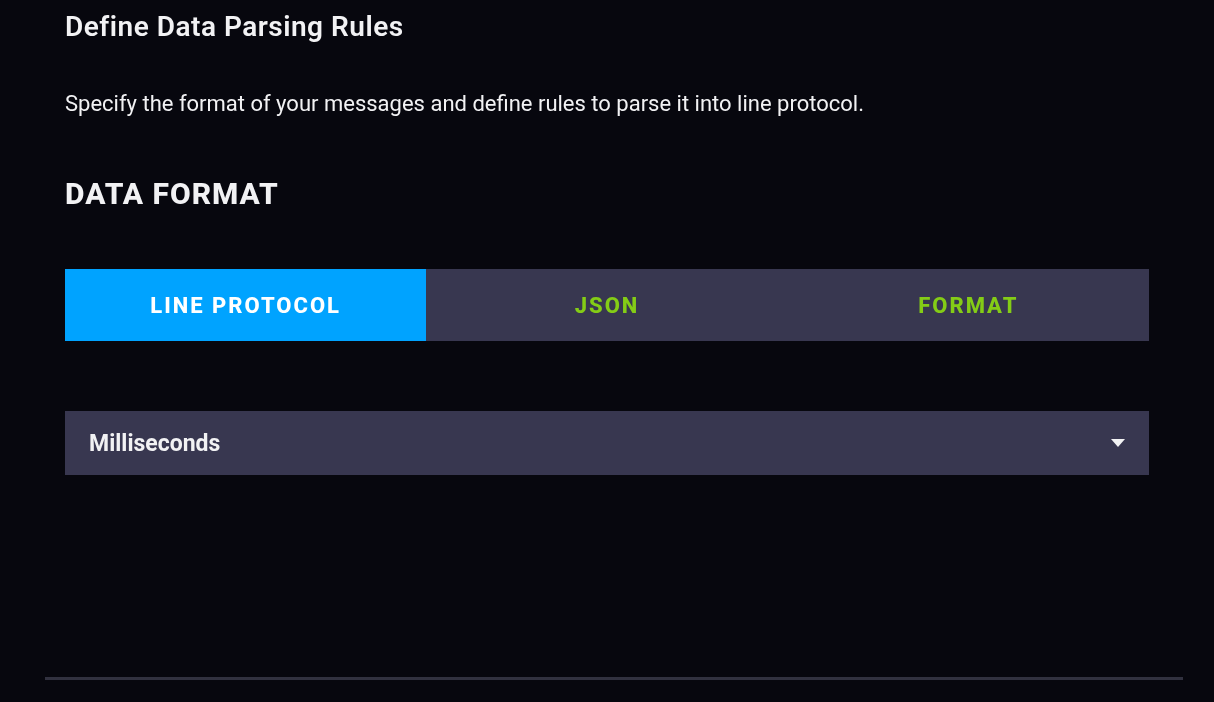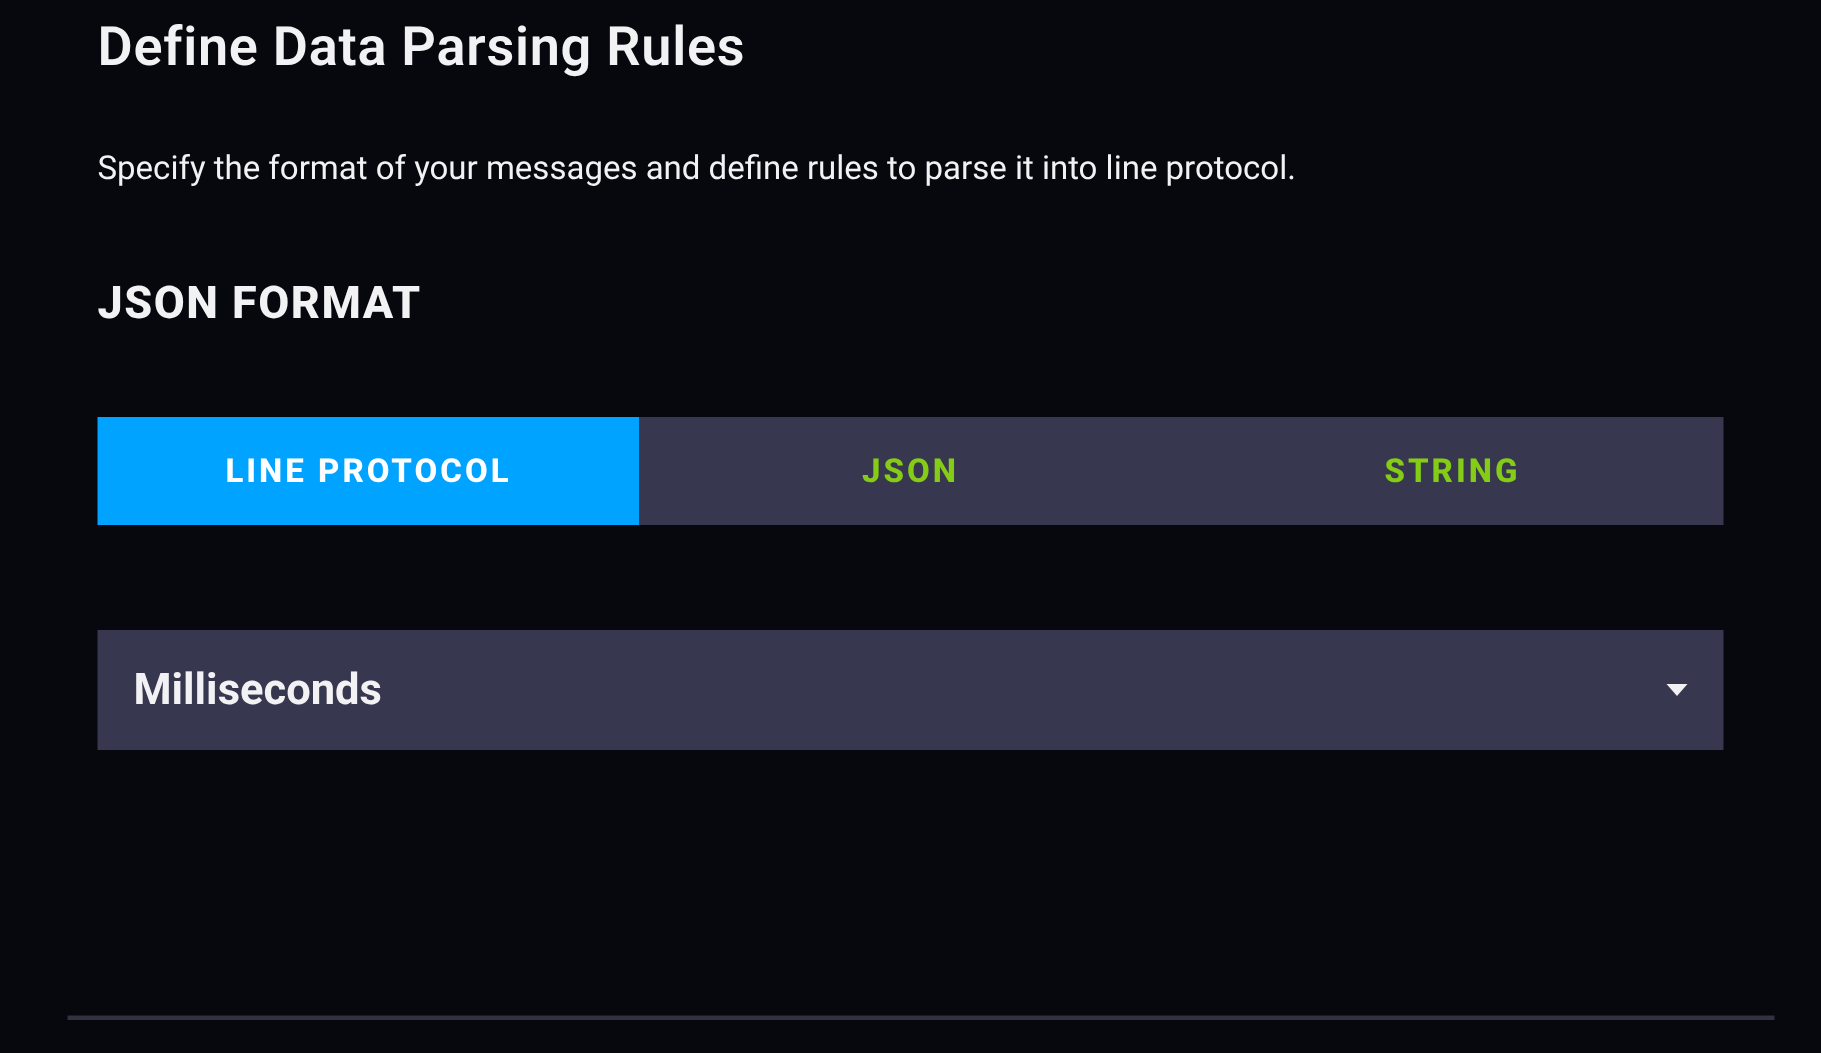--- a/index.html
+++ b/index.html
@@ -12,21 +12,21 @@
       font-family: -apple-system, BlinkMacSystemFont, "Segoe UI", Roboto, Helvetica, Arial, sans-serif;
       color: #ffffff;
       width: 1214px;
       height: 702px;
       overflow: hidden;
     }
     .container {
       padding: 10px 65px 0 65px;
     }
     .page-title {
-      font-size: 36px;
+      font-size: 28px;
       font-weight: 600;
       color: #f2f2f4;
       margin-bottom: 48px;
       letter-spacing: 0.5px;
     }
     .description {
       font-size: 22px;
       font-weight: 400;
       color: #f2f2f4;
       margin-bottom: 60px;
@@ -65,24 +65,24 @@
       font-weight: 400;
       color: #f2f2f4;
       margin-bottom: 22px;
     }
     .select-wrapper {
       position: relative;
       width: 100%;
     }
     .select {
       width: 100%;
-      height: 80px;
+      height: 64px;
       background-color: #383750;
       color: #f2f2f4;
-      font-size: 29px;
+      font-size: 23px;
       font-weight: 700;
       padding: 0 24px;
       border: none;
       display: flex;
       align-items: center;
       justify-content: space-between;
       cursor: pointer;
     }
     .caret-icon {
       width: 0;
@@ -100,31 +100,31 @@
       background-color: #31313f;
     }
   </style>
 </head>
 <body>
 
 <div class="container">
   <h1 class="page-title">Define Data Parsing Rules</h1>
   <p class="description">Specify the format of your messages and define rules to parse it into line protocol.</p>
 
-  <h2 class="section-heading">JSON FORMAT</h2>
+  <h2 class="section-heading">DATA FORMAT</h2>
 
   <div class="tab-group">
     <div class="tab active">
       <span>LINE PROTOCOL</span>
     </div>
     <div class="tab">
       <span>JSON</span>
     </div>
     <div class="tab">
-      <span>STRING</span>
+      <span>FORMAT</span>
     </div>
   </div>
 
 
   <div class="select-wrapper">
     <div class="select">
       <span>Milliseconds</span>
       <span class="caret-icon"></span>
     </div>
   </div>

